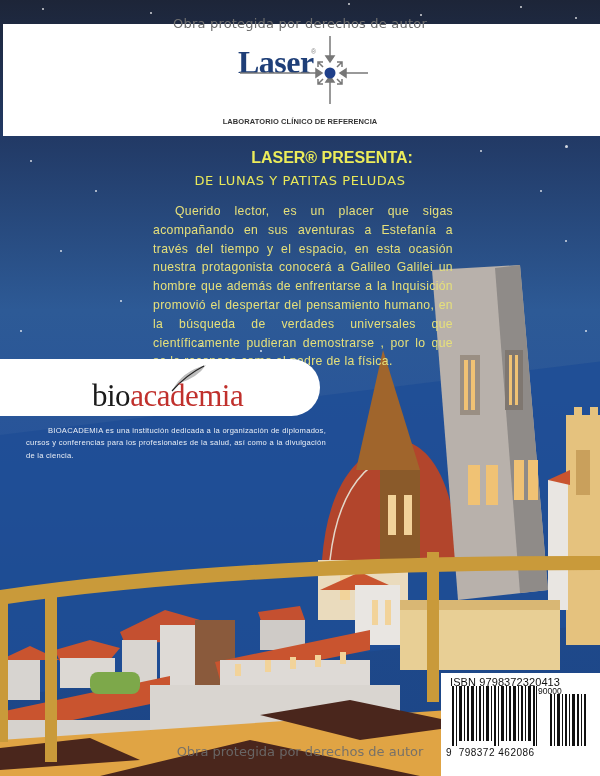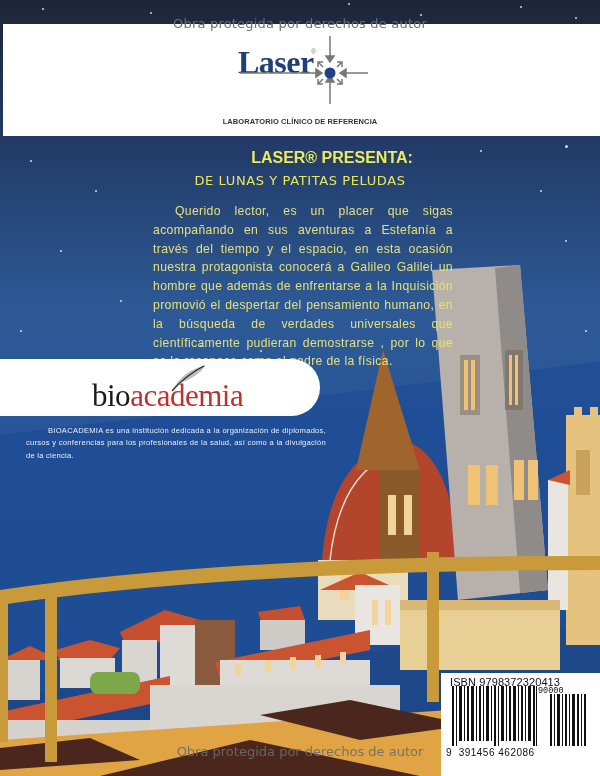--- a/index.html
+++ b/index.html
@@ -38,21 +38,21 @@
   #bio-text p { margin:0; }
   #bio-text .indent { display:inline-block; width:22px; }
   #bio-text .wide { letter-spacing:1.1px; }
 
   
   #scene { left:0; top:0; width:600px; height:776px; }
 
   
   #barcode-box { left:441px; top:673px; width:160px; height:103px; background:#fff; }
   #isbn-label { left:450px; top:676px; font-size:11px; color:#111; letter-spacing:.1px; }
-  #price-label { left:538px; top:686px; font-size:8.5px; color:#111;font-family:Liberation Mono, monospace; }
+  #price-label { left:538px; top:686px; font-size:8.5px; color:#111; }
   #isbn-digits { left:446px; top:747px; font-size:10px; color:#111; letter-spacing:.5px; }
   #isbn-digits span { background:#fff; }
 
   #watermark-bottom { left:0; top:744px; width:600px; text-align:center; font-family:"DejaVu Sans", sans-serif; font-size:13px; color:#6c6c6c; opacity:.9; }
 </style>
 </head>
 <body>
 
 <div id="sky" class="abs"></div>
 <div id="sky-band" class="abs"></div>
@@ -222,15 +222,15 @@
       <rect x="105" y="8" width="3" height="52"></rect>
     <rect x="110" y="8" width="1" height="52"></rect>
       <rect x="113" y="8" width="2" height="52"></rect>
       <rect x="117" y="8" width="1" height="52"></rect>
     <rect x="120" y="8" width="3" height="52"></rect>
       <rect x="125" y="8" width="2" height="52"></rect>
       <rect x="129" y="8" width="1" height="52"></rect>
     <rect x="132" y="8" width="2" height="52"></rect>
   </g>
 </svg>
-<div id="isbn-digits" class="abs"><span>9</span>&nbsp;&nbsp;<span>391456</span>&nbsp;<span>462086</span></div>
+<div id="isbn-digits" class="abs"><span>9</span>&nbsp;&nbsp;<span>798372</span>&nbsp;<span>462086</span></div>
 
 <div id="watermark-bottom" class="abs">Obra protegida por derechos de autor</div>
 
 </body></html>

